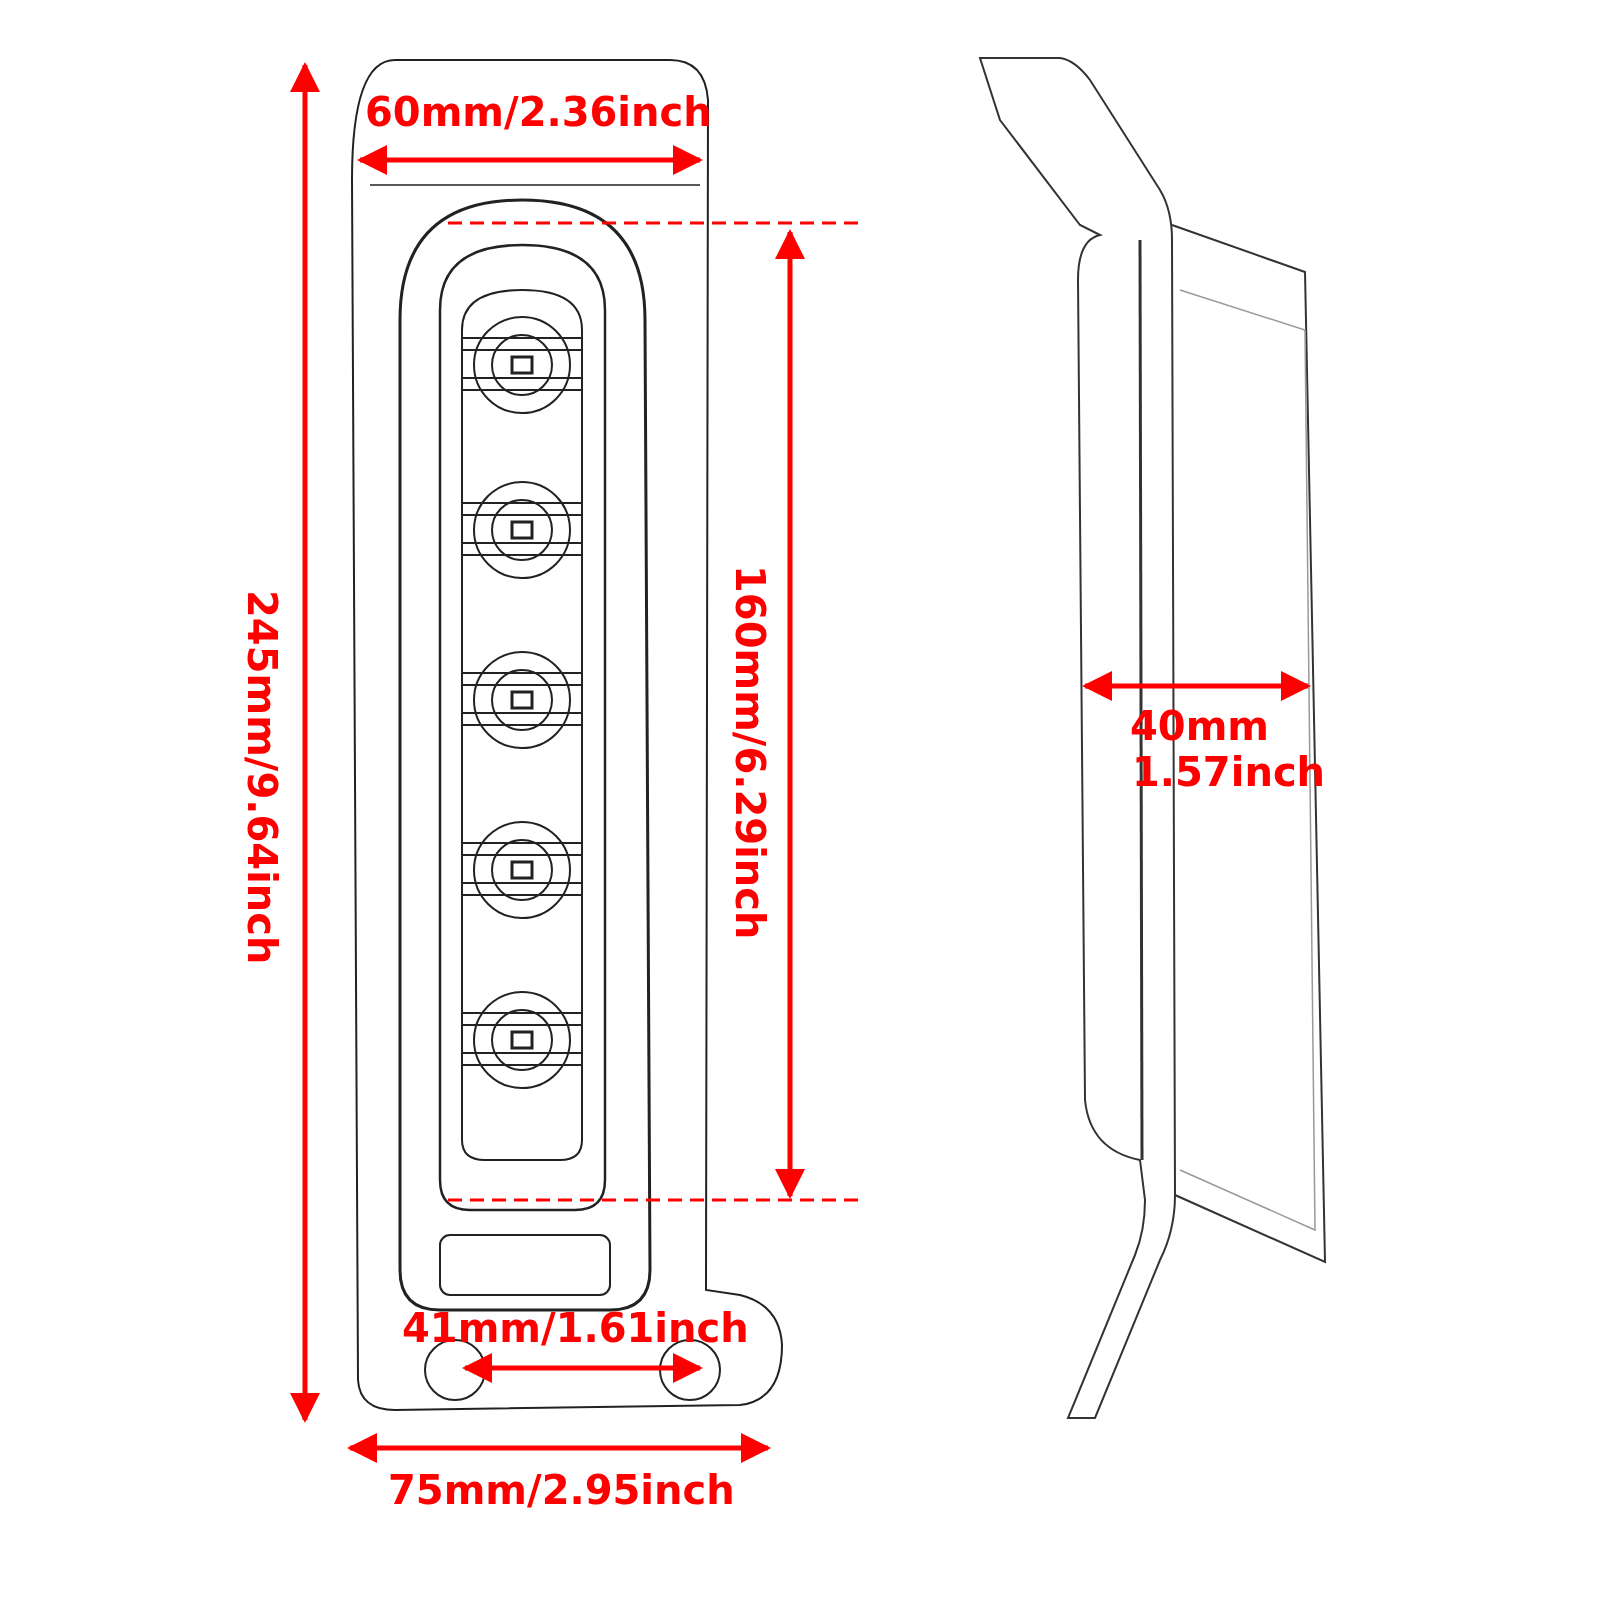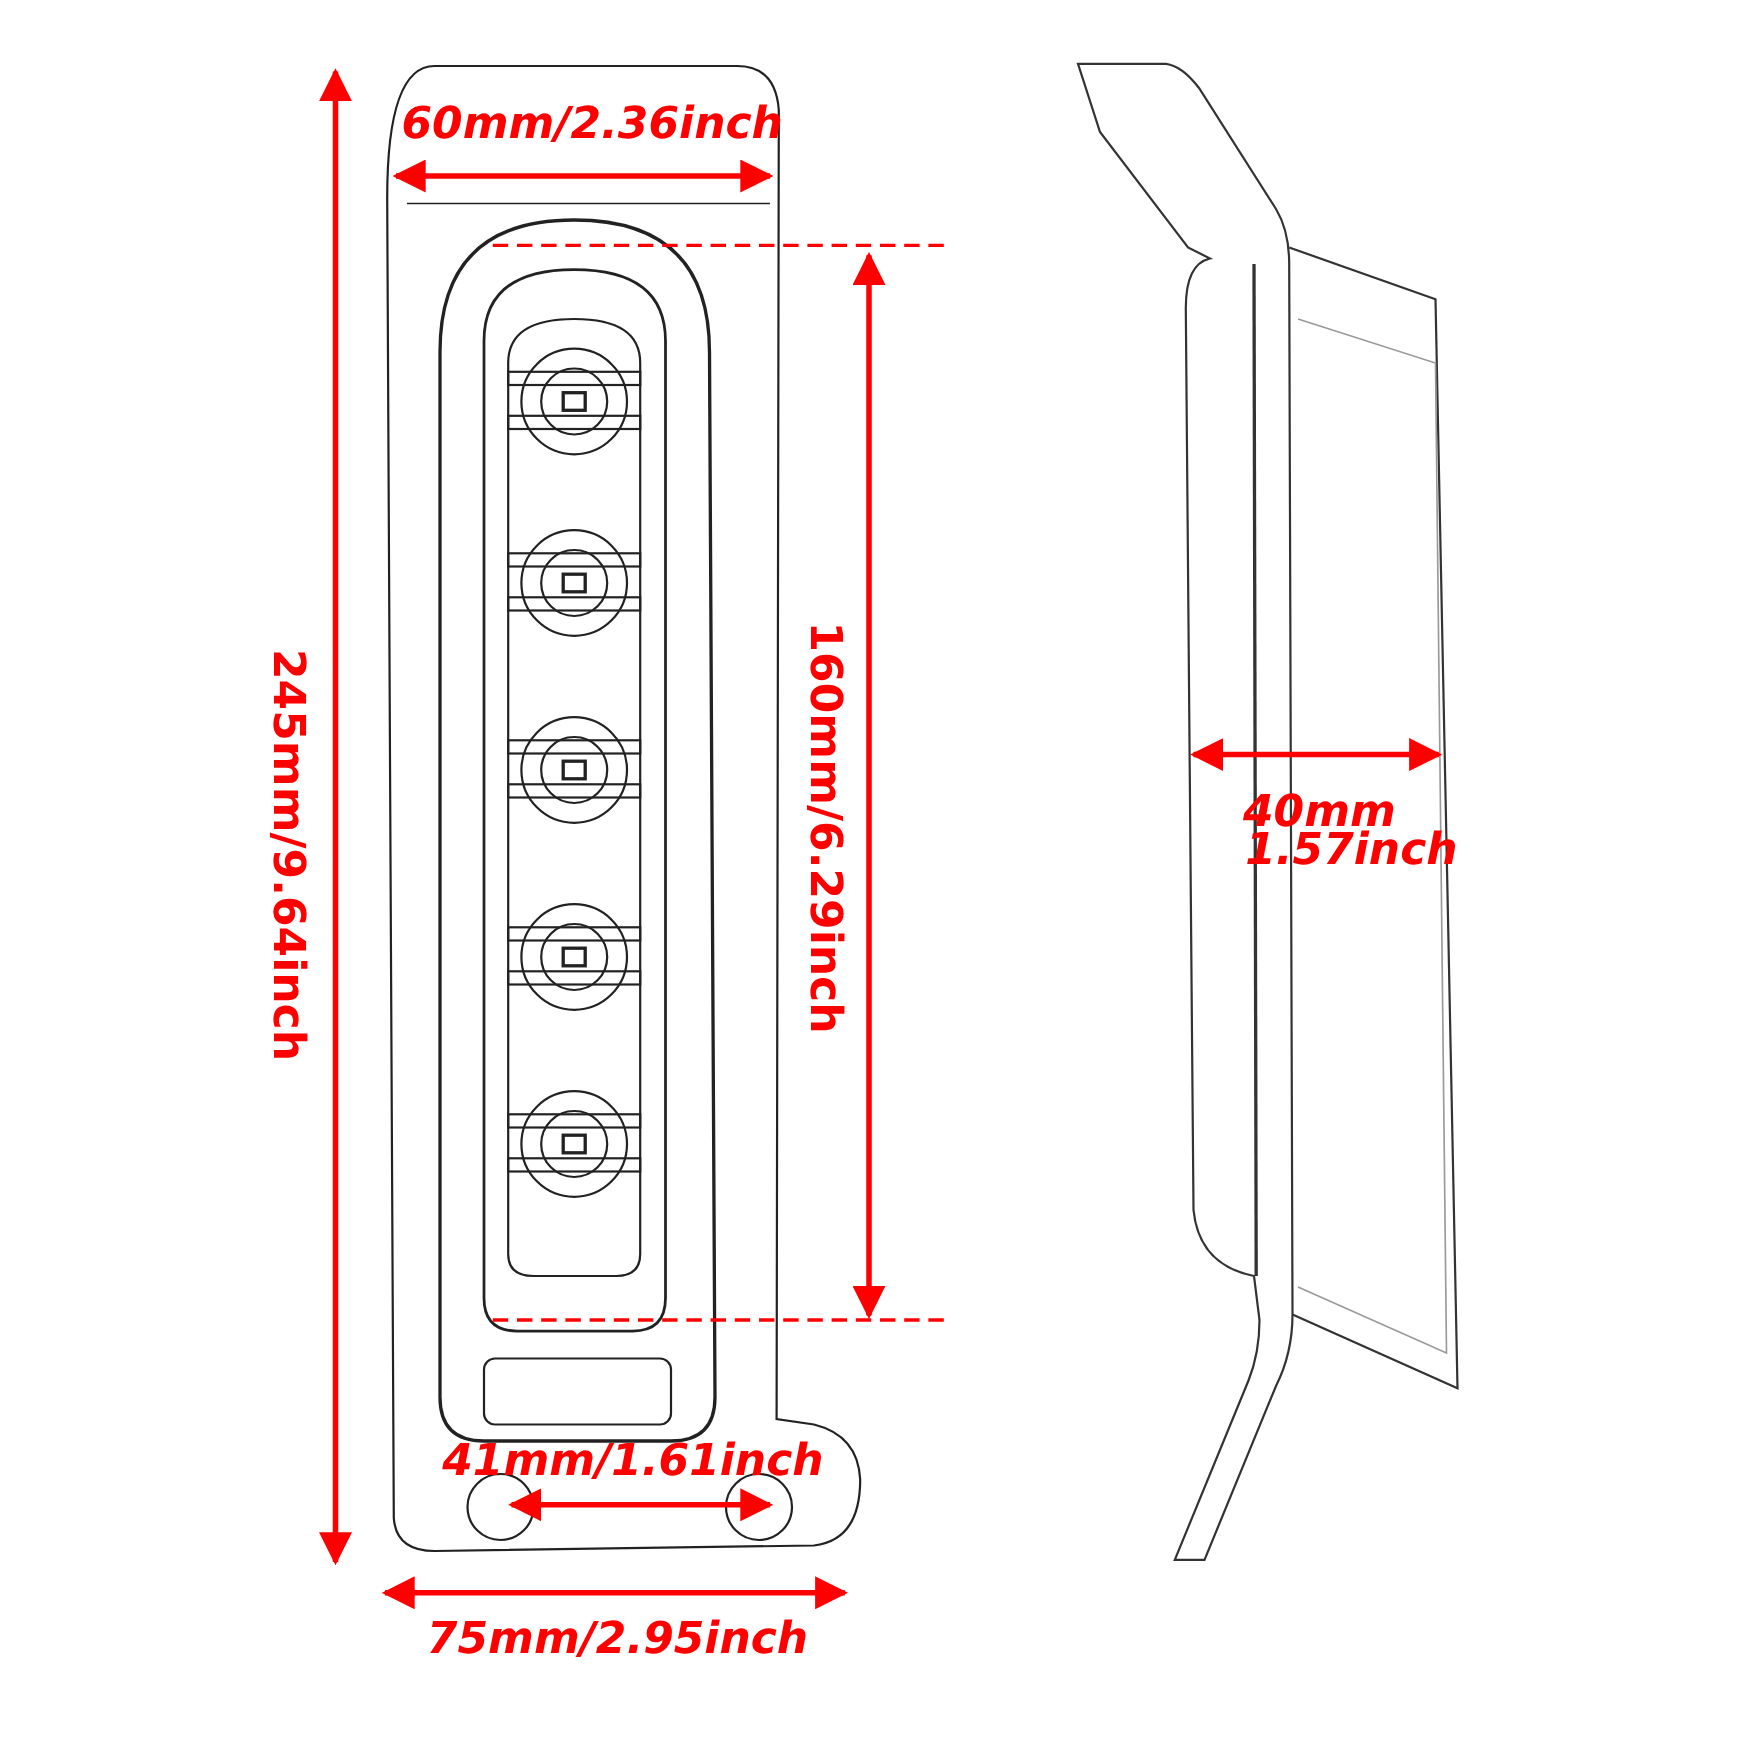--- a/index.html
+++ b/index.html
@@ -1,19 +1,19 @@
 <!DOCTYPE html>
 <html><head>
 <meta charset="utf-8">
 <style>
   html,body{margin:0;padding:0;background:#ffffff;}
   body{width:1600px;height:1600px;position:relative;overflow:hidden;font-family:"DejaVu Sans","Liberation Sans",sans-serif;}
   svg{position:absolute;left:0;top:0;}
   .dim-label{position:absolute;color:#ff0000;font-weight:bold;font-family:"DejaVu Sans","Liberation Sans",sans-serif;white-space:nowrap;line-height:1;}
-  .lbl-h{font-size:40px;font-style:italic;}
+  .lbl-h{font-size:40px;}
   .lbl-v{font-size:40px;transform-origin:center center;}
 </style>
 </head>
 <body>
 
 <svg width="1600" height="1600" viewBox="0 0 1600 1600">
   <defs>
     <marker id="ah" viewBox="0 0 10 10" refX="9" refY="5" markerWidth="6" markerHeight="6" orient="auto-start-reverse">
       <path d="M0,0 L10,5 L0,10 z" fill="#ff0000"></path>
     </marker>
@@ -85,14 +85,14 @@
     <line x1="448" y1="223" x2="865" y2="223" stroke-width="3" stroke-dasharray="14,8"></line>
     <line x1="448" y1="1200" x2="865" y2="1200" stroke-width="3" stroke-dasharray="14,8"></line>
   </g>
 </svg>
 
 <div class="dim-label lbl-h" style="left:365px;top:92px;">60mm/2.36inch</div>
 <div class="dim-label lbl-v" style="left:112px;top:720px;width:300px;text-align:center;transform:rotate(90deg);">245mm/9.64inch</div>
 <div class="dim-label lbl-v" style="left:600px;top:695px;width:300px;text-align:center;transform:rotate(90deg);">160mm/6.29inch</div>
 <div class="dim-label lbl-h" style="left:402px;top:1308px;">41mm/1.61inch</div>
 <div class="dim-label lbl-h" style="left:388px;top:1470px;">75mm/2.95inch</div>
-<div class="dim-label lbl-h" style="left:1130px;top:706px;margin-top:12px;">40mm</div>
+<div class="dim-label lbl-h" style="left:1130px;top:706px;">40mm</div>
 <div class="dim-label lbl-h" style="left:1108px;top:752px;margin-left:24px;">1.57inch</div>
 
 </body></html>

